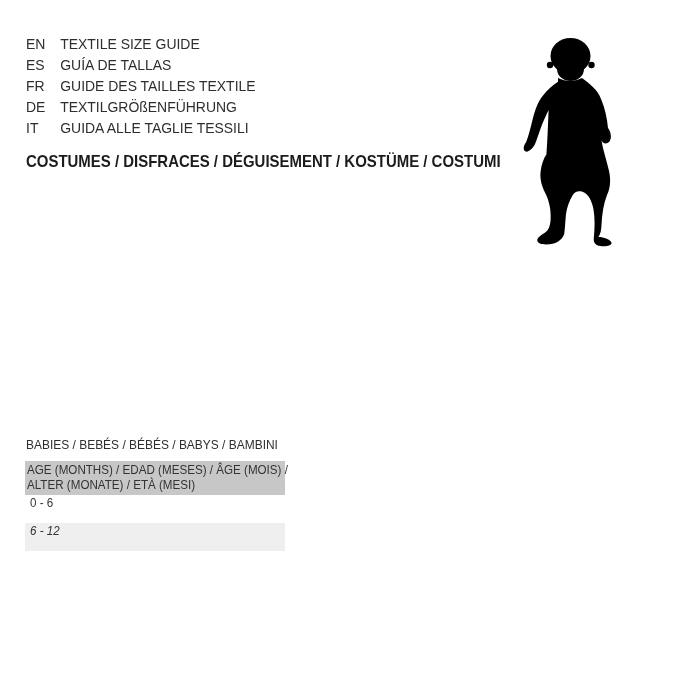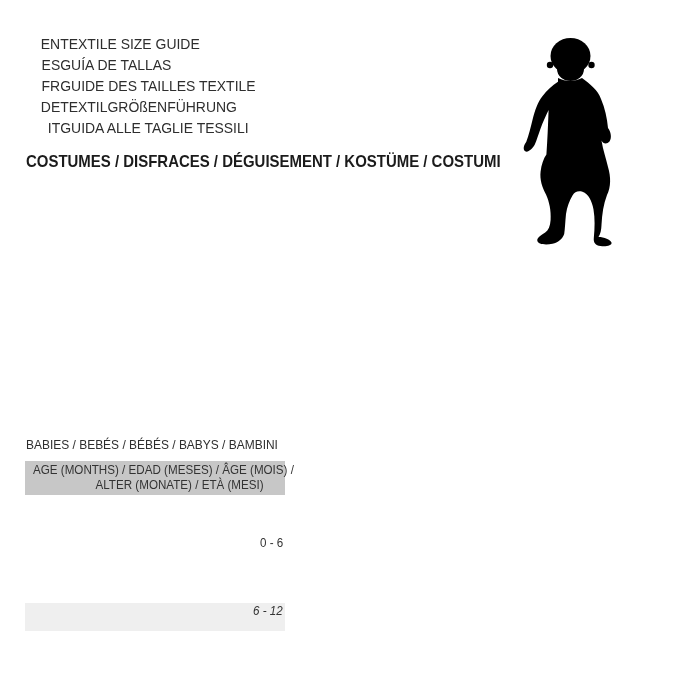--- a/index.html
+++ b/index.html
@@ -8,21 +8,20 @@
     background: #ffffff;
   }
   .canvas {
     position: relative;
     width: 700px;
     height: 700px;
     background: #ffffff;
     overflow: hidden;
     font-family: "Liberation Sans", sans-serif;
     color: var(--text, #2e2e2e);
-    text-align: right;
   }
 
   
   .lang-block {
     position: absolute;
     left: 26px;
     top: 33px;
     transform: scaleX(0.9);
     transform-origin: 0 0;
   }
@@ -72,34 +71,33 @@
   .age-table {
     position: absolute;
     left: 25px;
     top: 461px;
     width: 260px;
     font-size: 12.5px;
     color: #333333;
   }
   .thead {
     background: var(--table-header-bg, #c7c7c7);
-    padding: 2px 4px 2px 8px;
+    padding: 2px 4px 2px 2px;
   }
   .thead .hline {
     line-height: 15px;
     white-space: nowrap;
     transform: scaleX(0.93);
     transform-origin: 0 0;
   }
   .trow {
     height: 28px;
     line-height: 16px;
     padding-left: 5px;
     white-space: nowrap;
-    margin-top: 40px;
   }
   .trow.alt { background: var(--row-stripe-bg, #efefef); font-style: italic; }
   .trow .cell {
     display: inline-block;
     transform: scaleX(0.93);
     transform-origin: 0 50%;
   }
 </style>
 </head>
 <body>

